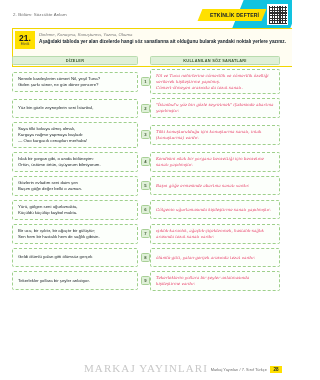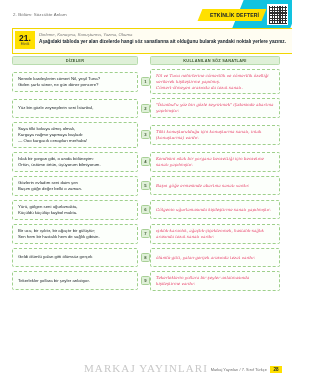--- a/index.html
+++ b/index.html
@@ -74,21 +74,21 @@
   }
 
   
   .q-block {
     position: absolute;
     top: 28px; left: 12px;
     width: 292px;
     border: 0.7px solid #f2d600;
     background: #fffdf2;
     display: flex;
-    padding: 2px 3px 4px 2px;
+    padding: 2px 3px 17px 2px;
   }
   .q-num {
     flex: 0 0 auto;
     width: 20px; height: 18px;
     background: #ffe000;
     display: flex;
     flex-direction: column;
     align-items: center;
     justify-content: center;
     margin-right: 4px;

